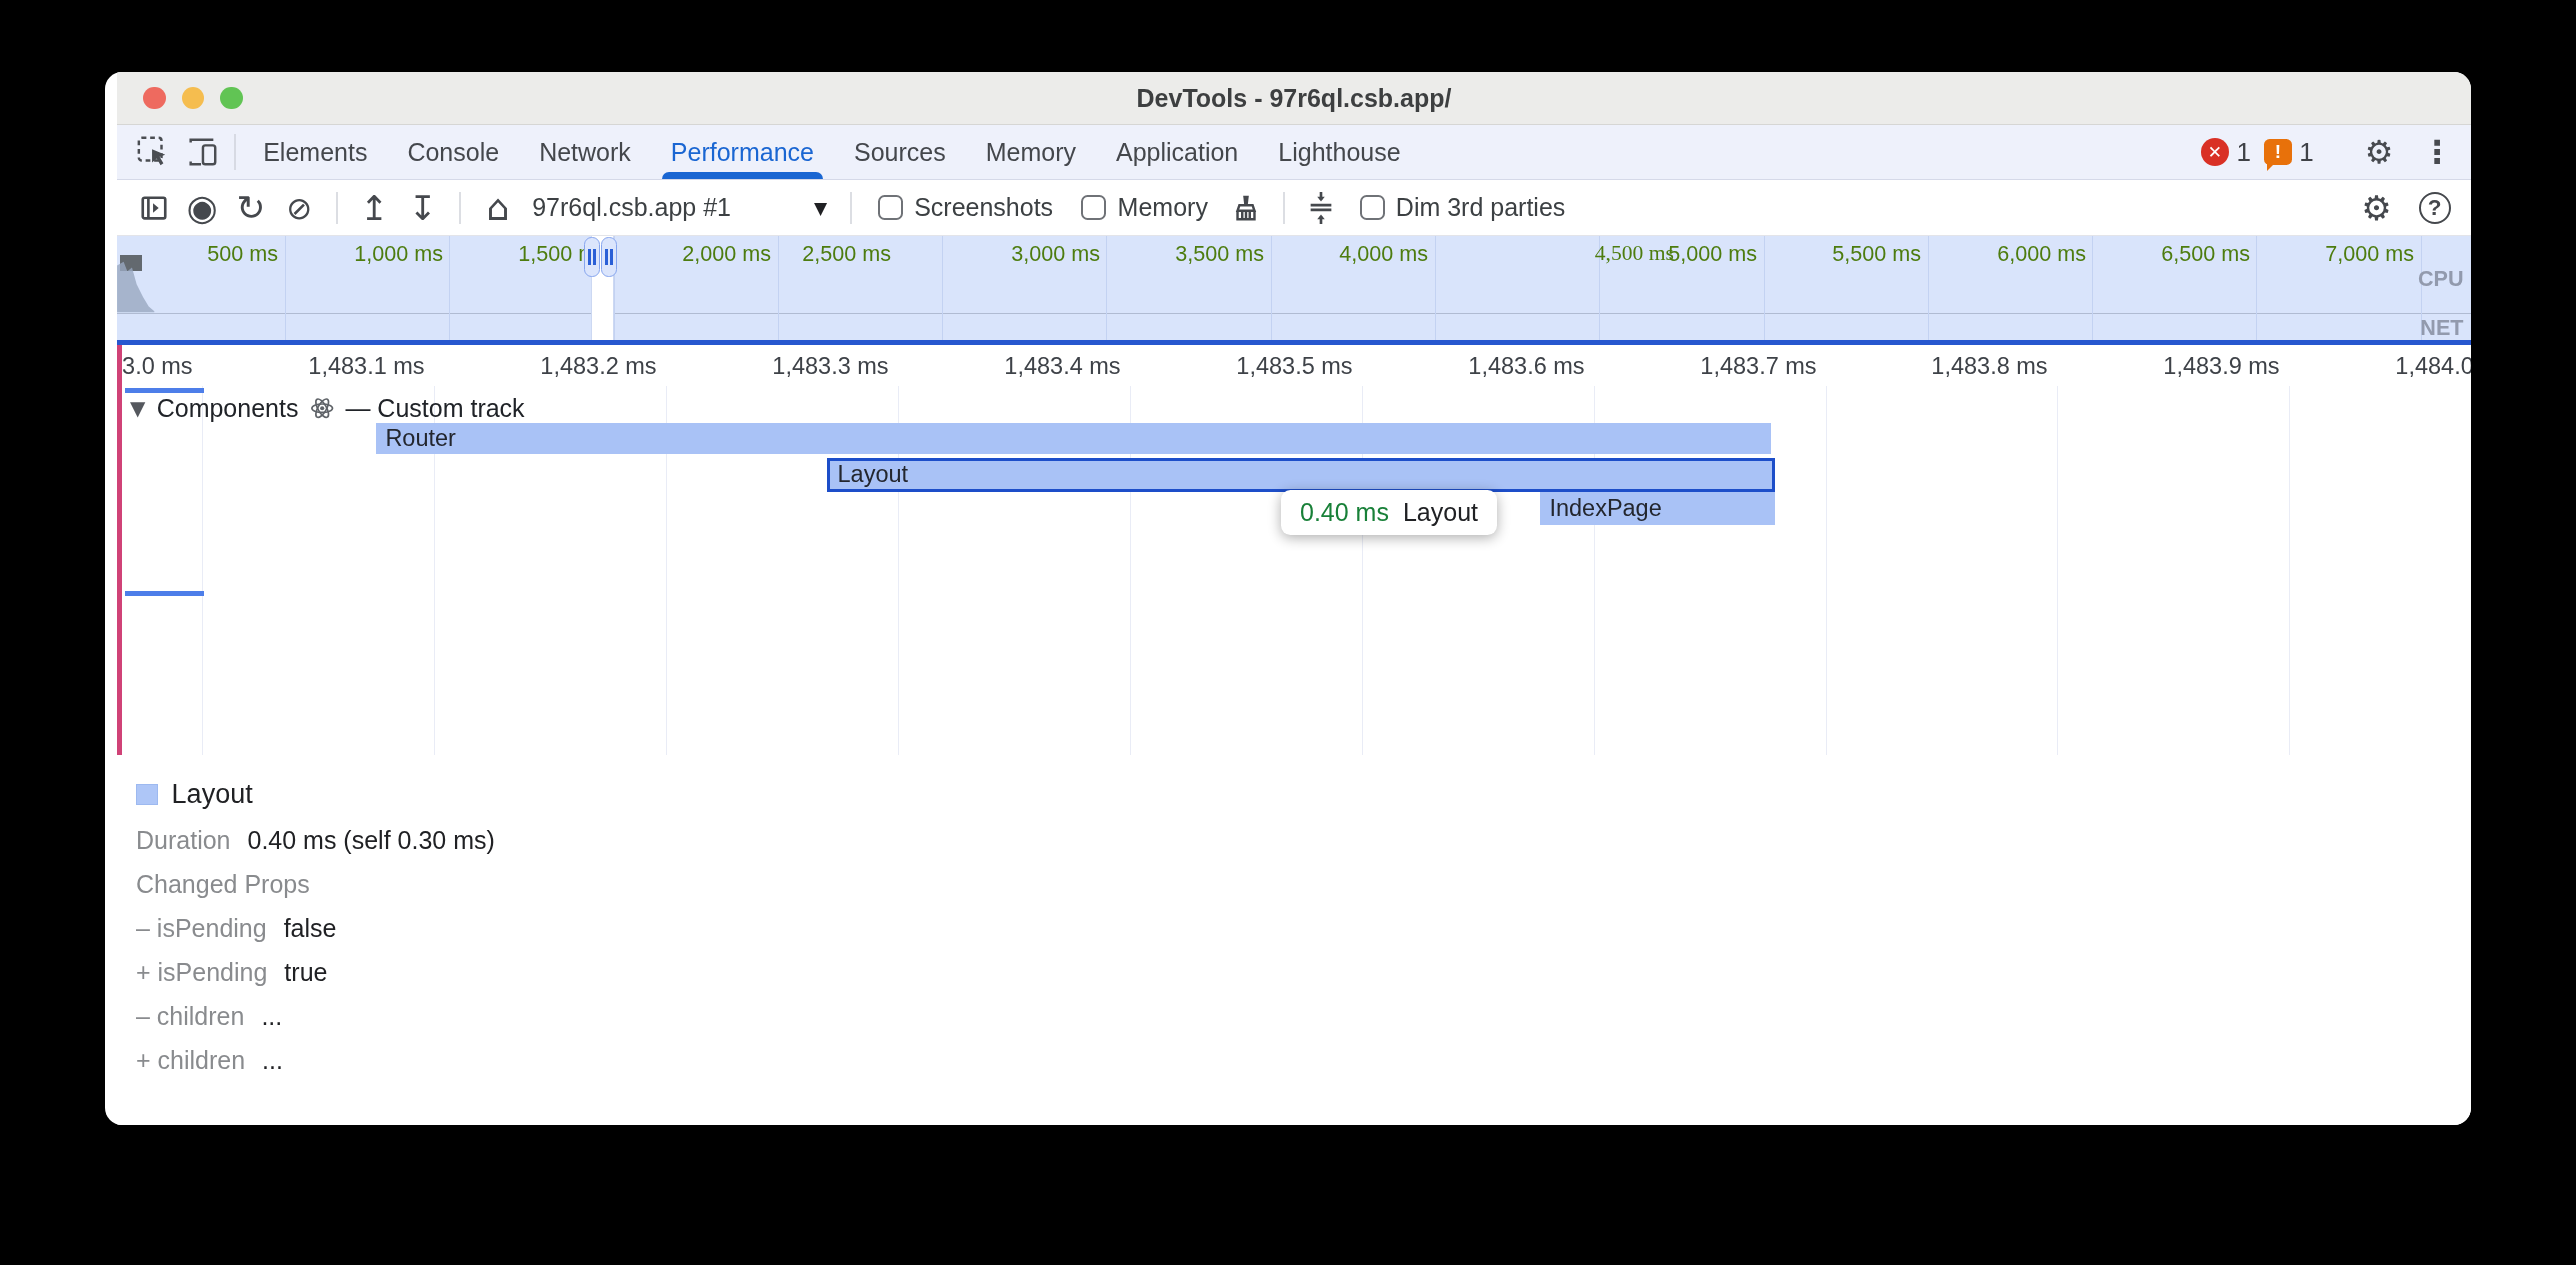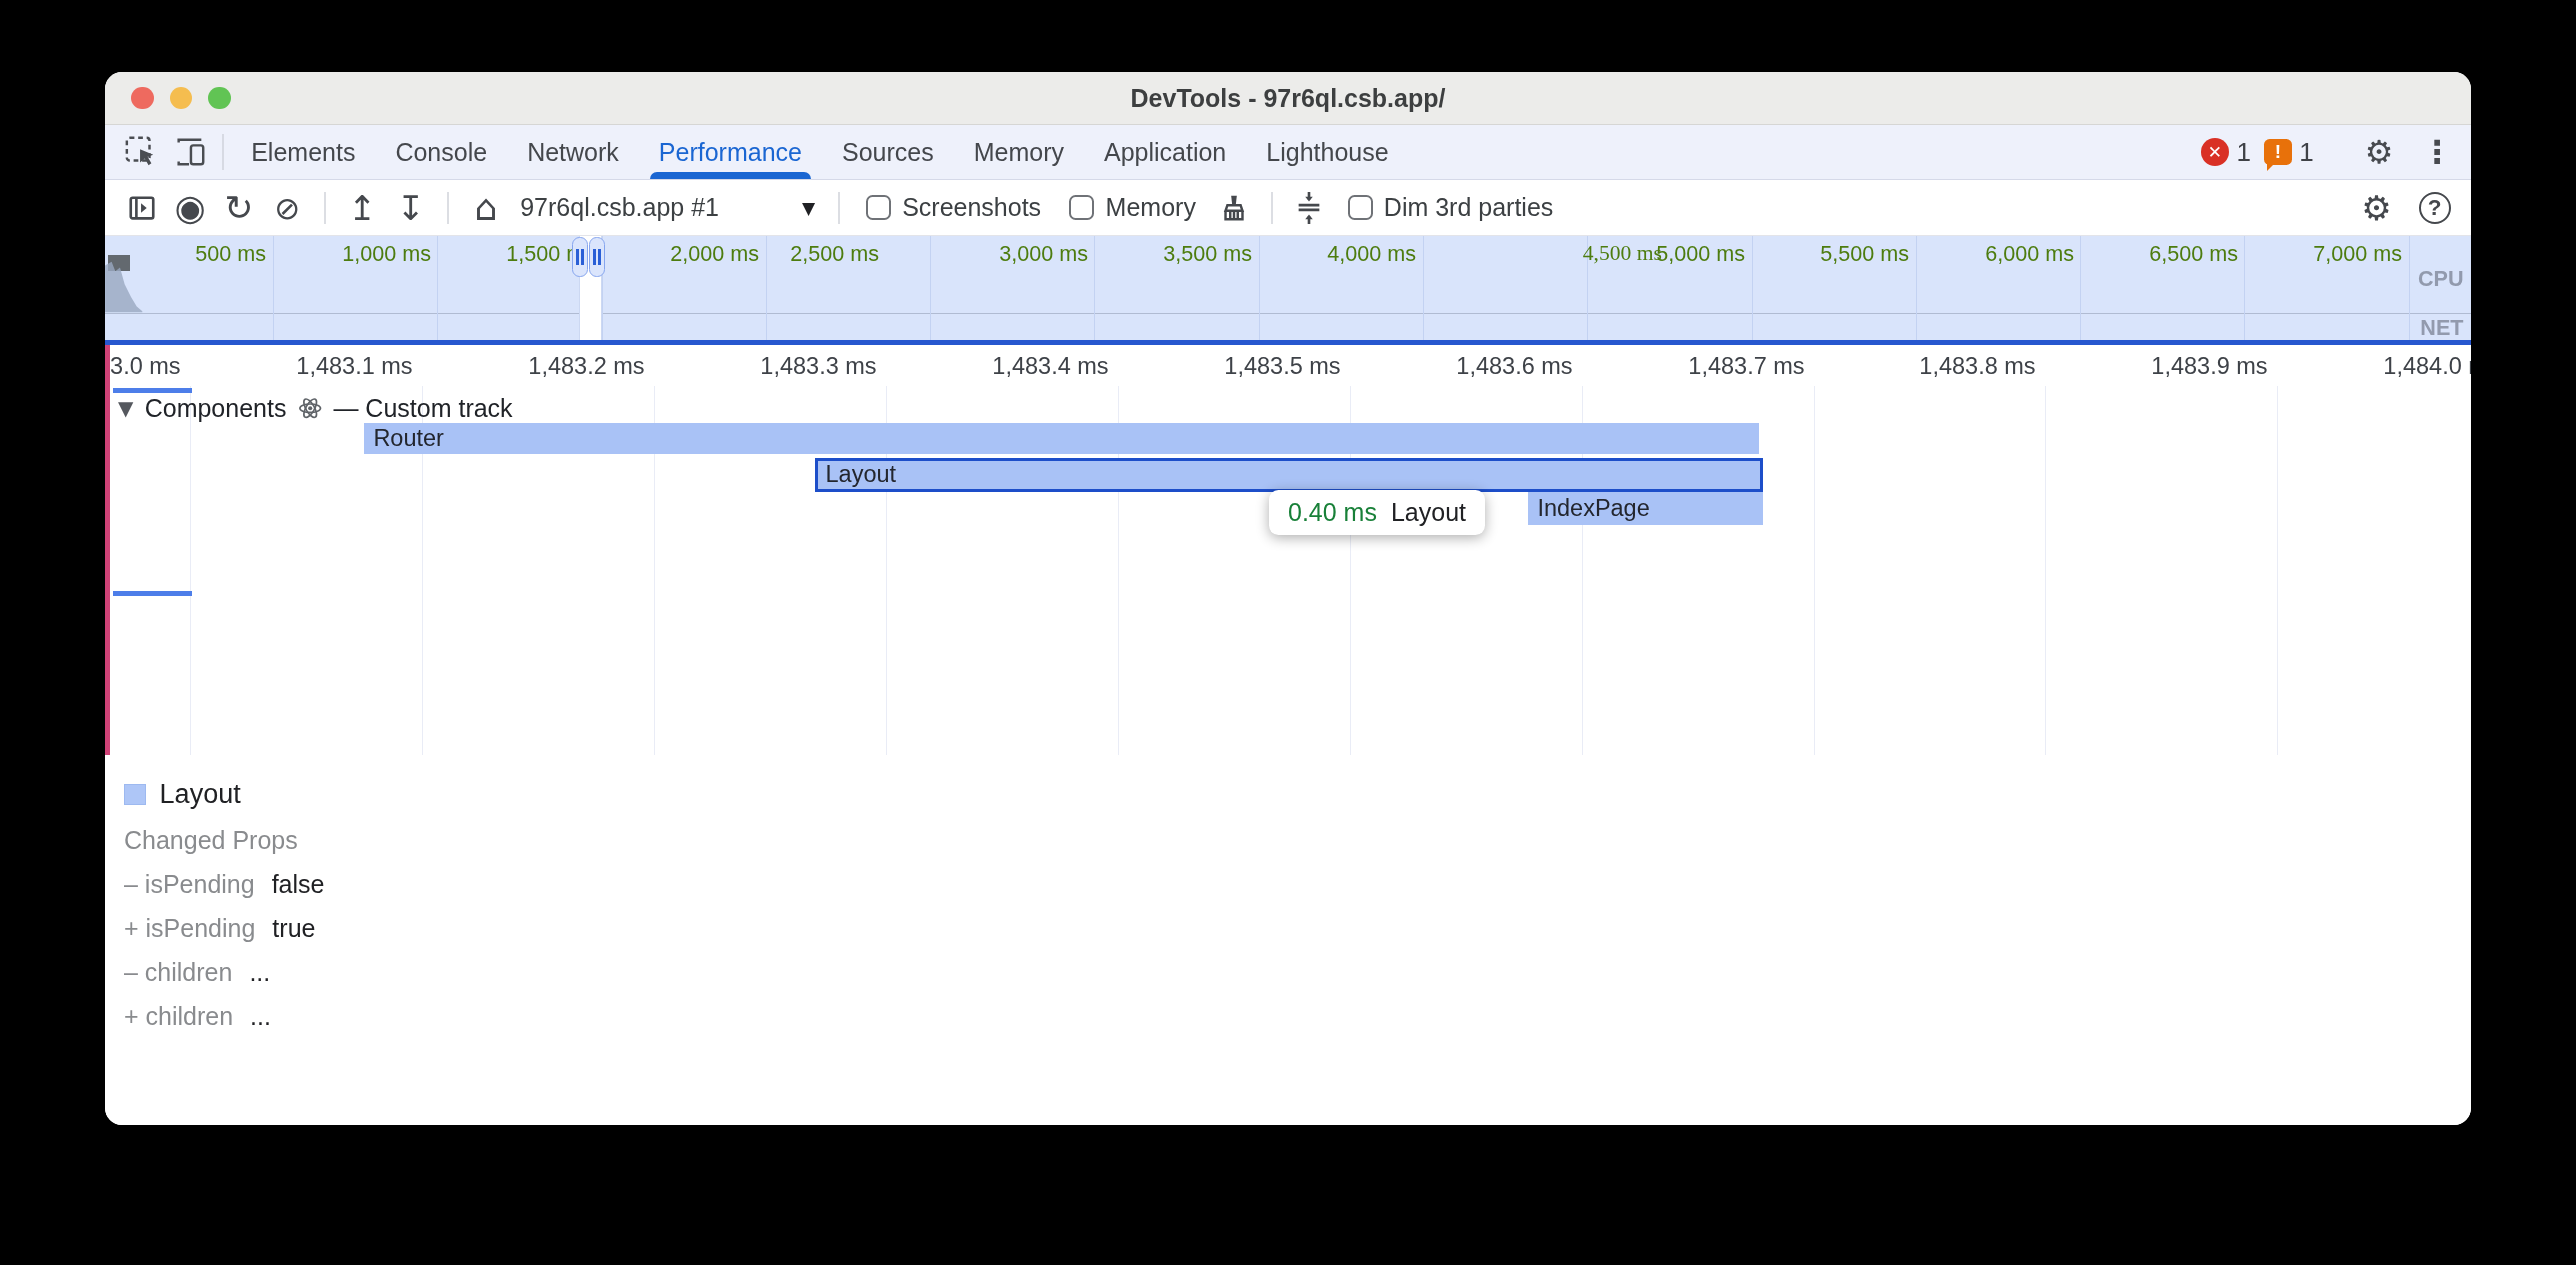--- a/index.html
+++ b/index.html
@@ -1,21 +1,21 @@
 <!DOCTYPE html>
 <html style="font-size:15px"><head>
 <meta charset="utf-8">
 <style>
   * { margin:0; padding:0; box-sizing:border-box; }
   html,body { width:2576px; height:1265px; background:#000; font-family:"Liberation Sans","DejaVu Sans",sans-serif; }
   .glyph { font-family:"DejaVu Sans","Liberation Sans",sans-serif; }
 
   .window { position:absolute; left:105px; top:72px; width:2366px; height:1053px;
             background:#fff; border-radius:17px; overflow:hidden; display:flex; flex-direction:column;
-            box-shadow:0 38px 113px rgba(0,0,0,.65); }
+            box-shadow:0 38px 113px rgba(0,0,0,.65);padding-left:12px; }
 
   
   .titlebar { flex:0 0 53px; background:#ececea; border-bottom:0.9px solid #d6d6d4; position:relative;
               display:flex; align-items:center; justify-content:center; }
   .traffic { position:absolute; left:26px; top:0; height:100%; display:flex; align-items:center; gap:16px; }
   .light { width:22.5px; height:22.5px; border-radius:50%; }
   .light.red { background:#ee6a5f; } .light.yellow { background:#f5bd4f; } .light.green { background:#61c454; }
   .win-title { font-size:25px; font-weight:bold; color:#3d3f40; }
 
   
@@ -307,20 +307,24 @@
     </div>
 
 
   <div class="summary">
     <div class="sum-title">
       <span class="swatch"></span>
       <span>Layout</span>
     </div>
     <div>
         <div class="sum-row">
+          <span class="sum-label">Duration</span>
+          <span class="sum-value">0.40 ms (self 0.30 ms)</span>
+        </div>
+        <div class="sum-row">
           <span class="sum-label">Changed Props</span>
           <span class="sum-value"></span>
         </div>
         <div class="sum-row">
           <span class="sum-label">– isPending</span>
           <span class="sum-value">false</span>
         </div>
         <div class="sum-row">
           <span class="sum-label">+ isPending</span>
           <span class="sum-value">true</span>

